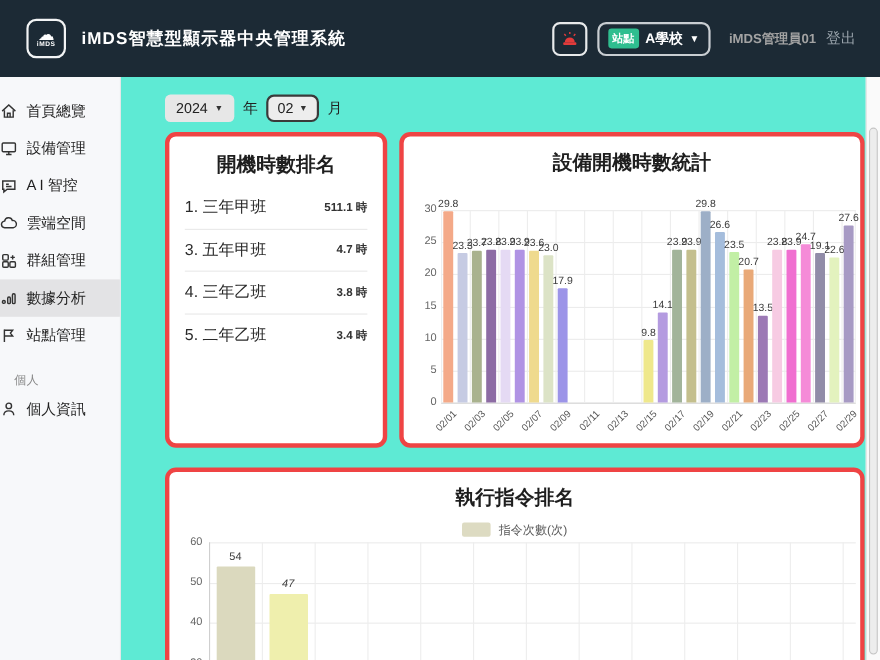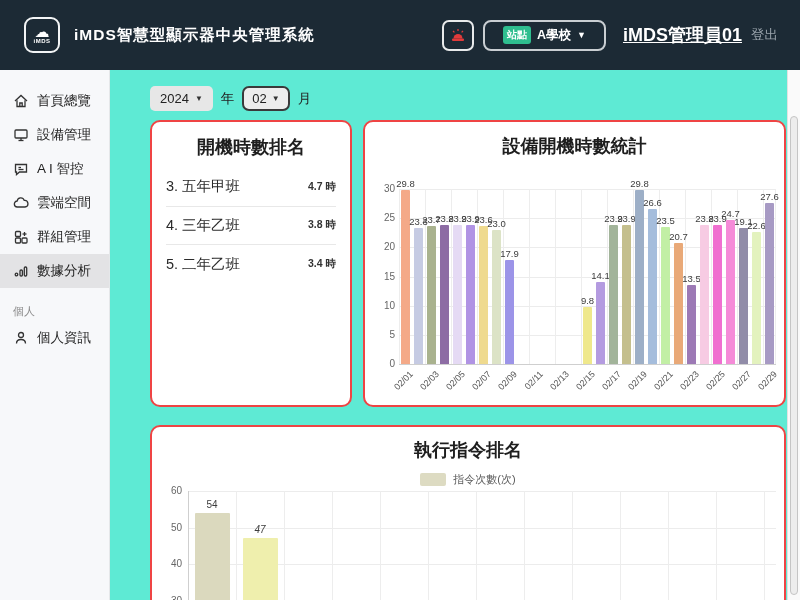--- a/index.html
+++ b/index.html
@@ -11,48 +11,48 @@
     display:flex; align-items:center; z-index:30; }
   .logo-box { margin-left:24px; width:36px; height:36px; border:2px solid #F2F4F5; border-radius:9px;
     display:flex; flex-direction:column; align-items:center; justify-content:center; color:#fff; }
   .logo-cloud { font-size:15px; line-height:12px; }
   .logo-text { font-size:6px; font-weight:bold; letter-spacing:.5px; }
   .app-title { color:#FFFFFF; font-size:15.5px; font-weight:bold; letter-spacing:1px; margin-left:14px; }
   .header-right { margin-left:auto; margin-right:22px; display:flex; align-items:center; gap:9px; }
   .alarm-btn { width:32px; height:31px; border:2px solid #E8EAEB; border-radius:7px;
     display:flex; align-items:center; justify-content:center; background:transparent; cursor:pointer; }
   .site-select { height:31px; border:2px solid #C9CED2; border-radius:8px; display:flex; align-items:center;
-    gap:6px; padding:0 18px; cursor:pointer; }
+    gap:6px; padding:0 8px; cursor:pointer; }
   .site-badge { font-size:10px; color:#fff; border-radius:3px; padding:2px 4px; font-weight:bold; }
   .site-name { color:#FFFFFF; font-size:12.5px; font-weight:bold; }
   .site-caret { color:#fff; font-size:9px; }
-  .user-name { color:#ffffff; font-size:18px; font-weight:bold; margin-left:8px;text-decoration:underline; }
+  .user-name { color:#a3a3a3; font-size:12px; font-weight:bold; margin-left:8px; }
   .logout { color:#99A3AB; font-size:13.5px; cursor:pointer; }
 
   
   .sidebar { position:absolute; left:0; top:70px; width:110px; height:530px; background:#F7F8FA;
     border-right:1px solid #E5E7E9; z-index:20; }
-  .side-item { height:34px; display:flex; align-items:center; gap:8px; padding-left:13px;
+  .side-item { height:34px; display:flex; align-items:center; gap:8px; padding-left:0;
     font-size:13.5px; color:#1F1F1F; cursor:pointer; white-space:nowrap; }
   .side-item.active { background:#E3E3E5; }
   .side-item svg { flex:0 0 auto; }
   .side-section { font-size:11px; color:#8A8A8A; margin:16px 0 2px 13px; }
 
   
   .content { position:absolute; left:110px; top:70px; width:690px; height:530px; background:#5eead4; }
 
   .filters { position:absolute; left:40px; top:16px; display:flex; align-items:center; gap:8px; }
   .year-select { background:#E7E7E7; border-radius:5px; padding:5px 10px; font-size:13px; color:#222;
     display:flex; align-items:center; gap:6px; cursor:pointer; }
   .month-select { background:#EDEDED; border:2px solid #3A3A3A; border-radius:7px; padding:3px 8px;
     font-size:13px; color:#222; display:flex; align-items:center; gap:5px; cursor:pointer; }
   .caret { font-size:8px; color:#333; }
   .filter-label { font-size:13.5px; color:#222; }
 
-  .card { position:absolute; background:#FFFFFF; border:2px solid #ef4444; border-radius:10px; }
+  .card { position:absolute; background:#FFFFFF; border:4px solid #ef4444; border-radius:10px; }
   .card-title { text-align:center; font-size:18px; font-weight:bold; color:#1E1E1E; }
 
   
   #rank-card { left:40px; top:50px; width:202px; height:287px; }
   #rank-card .card-title { margin-top:13px; }
   .rank-rows { margin-top:9px; }
   .rank-row { height:38.5px; display:flex; align-items:center; justify-content:space-between;
     margin:0 14px; border-bottom:1px solid #E8E8E8; }
   .rank-row:last-child { border-bottom:none; }
   .rank-label { font-size:14.5px; color:#2A2A2A; }
@@ -168,20 +168,27 @@
 
   <div class="side-item active">
     <svg width="16" height="16" viewBox="0 0 16 16" fill="none" stroke="#333" stroke-width="1.3">
       <circle cx="3.5" cy="11.5" r="1.3"></circle>
         <rect x="7" y="7" width="2.4" height="6" rx="1.1"></rect>
         <rect x="11.3" y="4" width="2.4" height="9" rx="1.1"></rect>
     </svg>
     <span>數據分析</span>
   </div>
 
+  <div class="side-item">
+    <svg width="16" height="16" viewBox="0 0 16 16" fill="none" stroke="#333" stroke-width="1.3">
+      <line x1="4" y1="2.5" x2="4" y2="14"></line>
+        <path d="M4 3.2 h7.5 l-2 2.6 l2 2.6 H4"></path>
+    </svg>
+    <span>站點管理</span>
+  </div>
 
   <div class="side-section">個人</div>
 
   <div class="side-item">
     <svg width="16" height="16" viewBox="0 0 16 16" fill="none" stroke="#333" stroke-width="1.3">
       <circle cx="8" cy="5" r="2.5"></circle>
         <path d="M3.5 13.5 c0-2.6 2-4 4.5-4 s4.5 1.4 4.5 4"></path>
     </svg>
     <span>個人資訊</span>
   </div>
@@ -198,20 +205,24 @@
     <div class="month-select">
       <span>02</span>
       <span class="caret">▼</span>
     </div>
     <span class="filter-label">月</span>
   </div>
 
   <div class="card" id="rank-card">
     <div class="card-title">開機時數排名</div>
     <div class="rank-rows">
+      <div class="rank-row">
+        <span class="rank-label">1. 三年甲班</span>
+        <span class="rank-value">511.1 時</span>
+      </div>
       <div class="rank-row">
         <span class="rank-label">3. 五年甲班</span>
         <span class="rank-value">4.7 時</span>
       </div>
       <div class="rank-row">
         <span class="rank-label">4. 三年乙班</span>
         <span class="rank-value">3.8 時</span>
       </div>
       <div class="rank-row">
         <span class="rank-label">5. 二年乙班</span>

